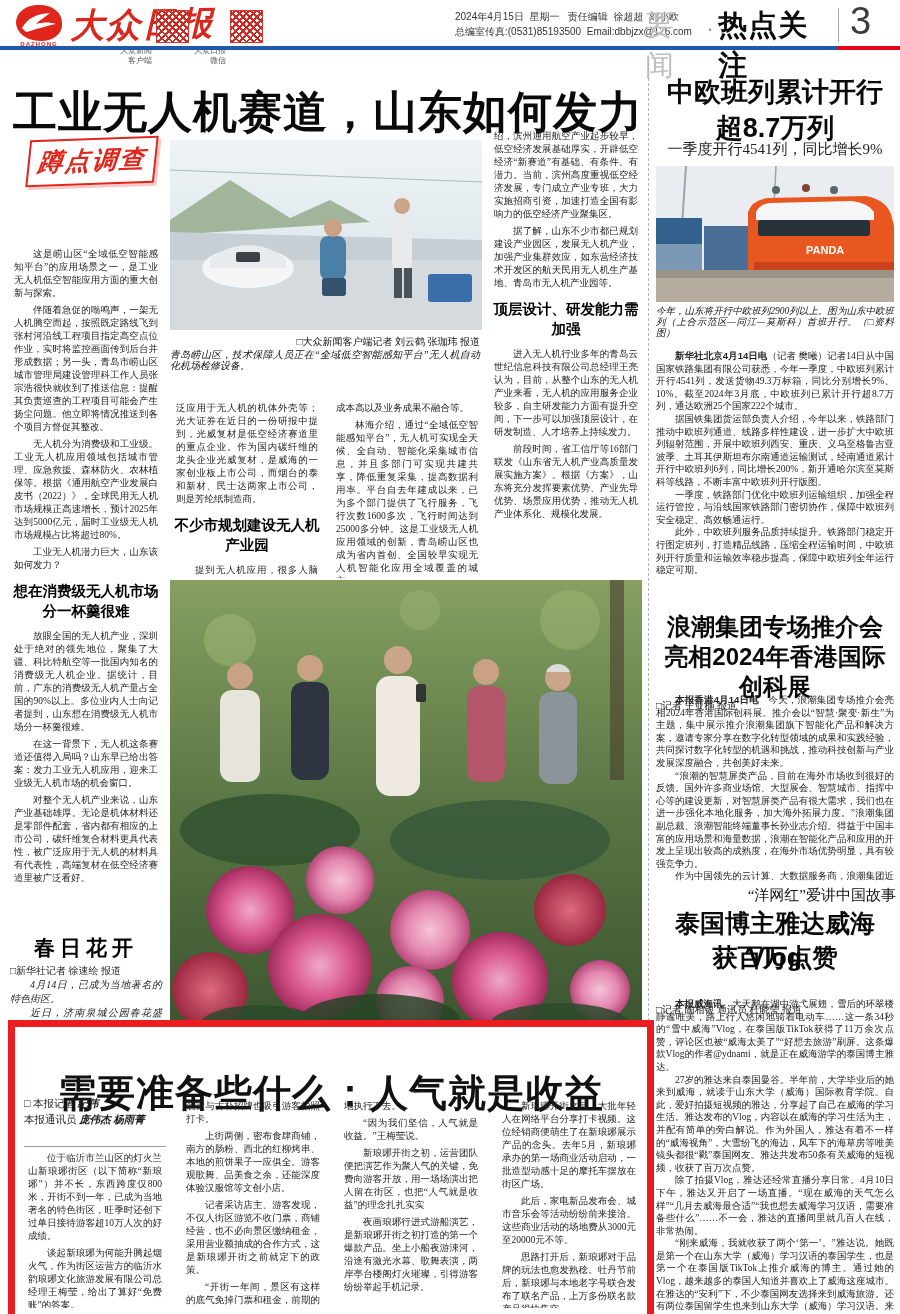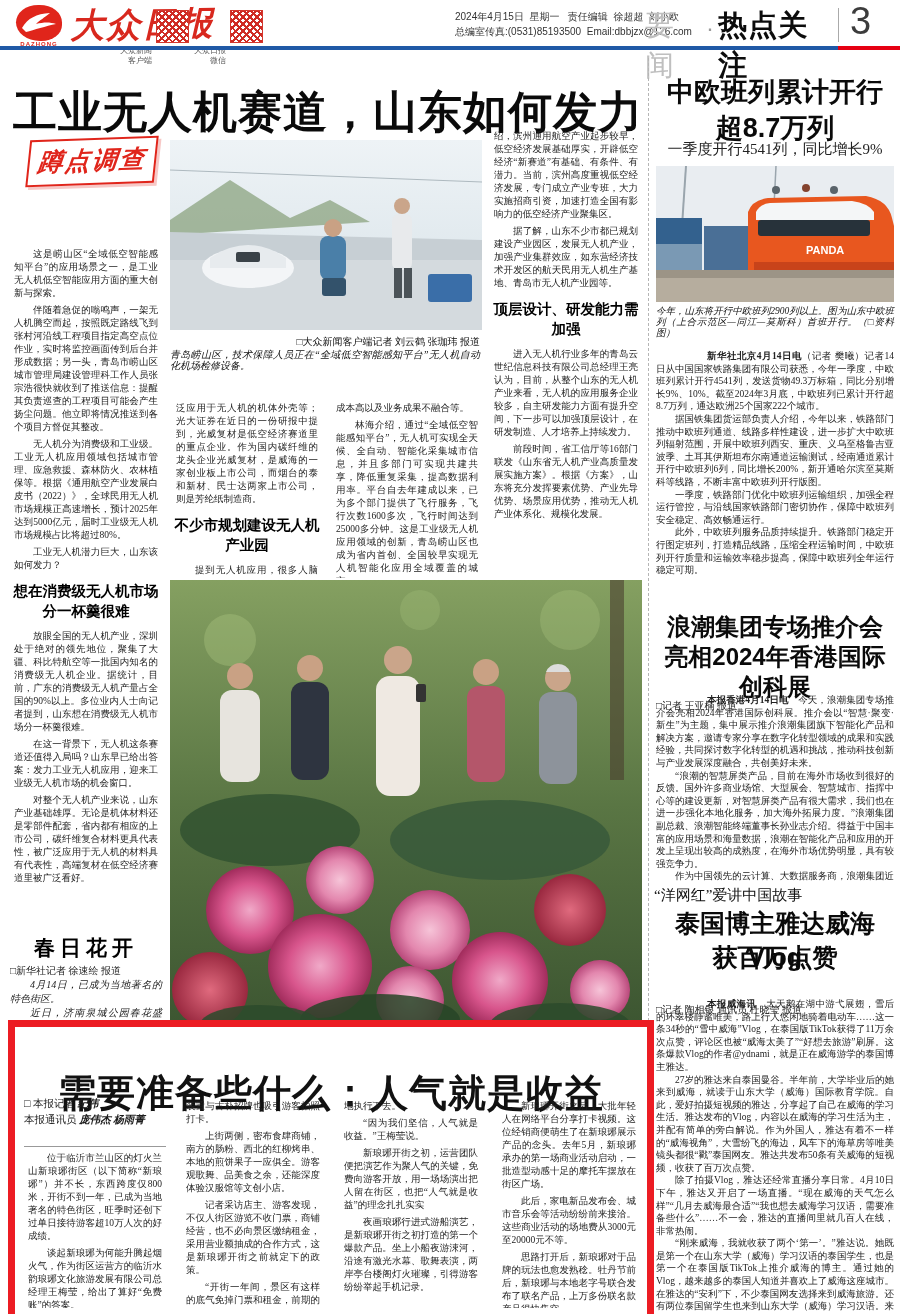--- a/index.html
+++ b/index.html
@@ -54,28 +54,28 @@
   .spring-body .byl{text-indent:0;font-style:normal;}
   
   .side-divider{position:absolute;left:648px;top:58px;height:1248px;border-left:1px dashed #b5b5b5;}
   .side-h{position:absolute;left:654px;width:242px;text-align:center;font:800 27px "Liberation Sans",sans-serif;color:#0a0a0a;line-height:36px;}
   #trains-h{top:62px;margin-top:12px;}
   .trains-sub{position:absolute;left:654px;top:140px;width:242px;text-align:center;font:400 15px "Liberation Serif",serif;color:#222;}
   #photo-train{left:656px;top:166px;width:238px;height:136px;}
   #caption-train{left:656px;top:306px;width:238px;font-size:9.5px;}
   .side-body{position:absolute;left:656px;width:238px;overflow:hidden;font-size:9.5px;line-height:12.6px;text-align:justify;color:#222;}
   .side-body p{margin:0;text-indent:2em;}
-  .side-body b{font-family:Liberation Serif, serif;margin-left:32px;}
+  .side-body b{font-family:Liberation Sans, sans-serif;}
   #trains-body{top:350px;height:260px;}
   #inspur-h1{top:612px;font-size:24px;line-height:30px;}
   #inspur-h2{top:642px;font-size:24px;line-height:30px;}
   .side-byline{position:absolute;left:656px;width:238px;font-size:10px;color:#222;margin-top:21px;}
   #inspur-byline{top:678px;}
   #inspur-body{top:694px;height:188px;}
-  .thai-kicker{position:absolute;left:654px;top:886px;width:242px;text-align:left;font:400 15px "Liberation Serif",serif;color:#111;}
+  .thai-kicker{position:absolute;left:654px;top:886px;width:242px;text-align:right;font:400 15px "Liberation Serif",serif;color:#111;}
   #thai-h1{top:906px;font-size:25px;line-height:34px;}
   #thai-h2{top:940px;font-size:25px;line-height:34px;}
   #thai-byline{top:982px;}
   #thai-body{top:998px;height:314px;}
   
   .street-box{position:absolute;left:8px;top:1020px;width:632px;height:320px;border:7px solid #ec1c23;background:#fff;}
   .street-headline{position:absolute;left:15px;top:1036px;width:632px;text-align:center;
       font:900 38px "Liberation Sans",sans-serif;color:#111;letter-spacing:1px;}
   .street-byline{position:absolute;left:24px;top:1096px;width:142px;font-size:10.5px;line-height:16px;
       border-bottom:1px solid #999;padding-bottom:18px;}

